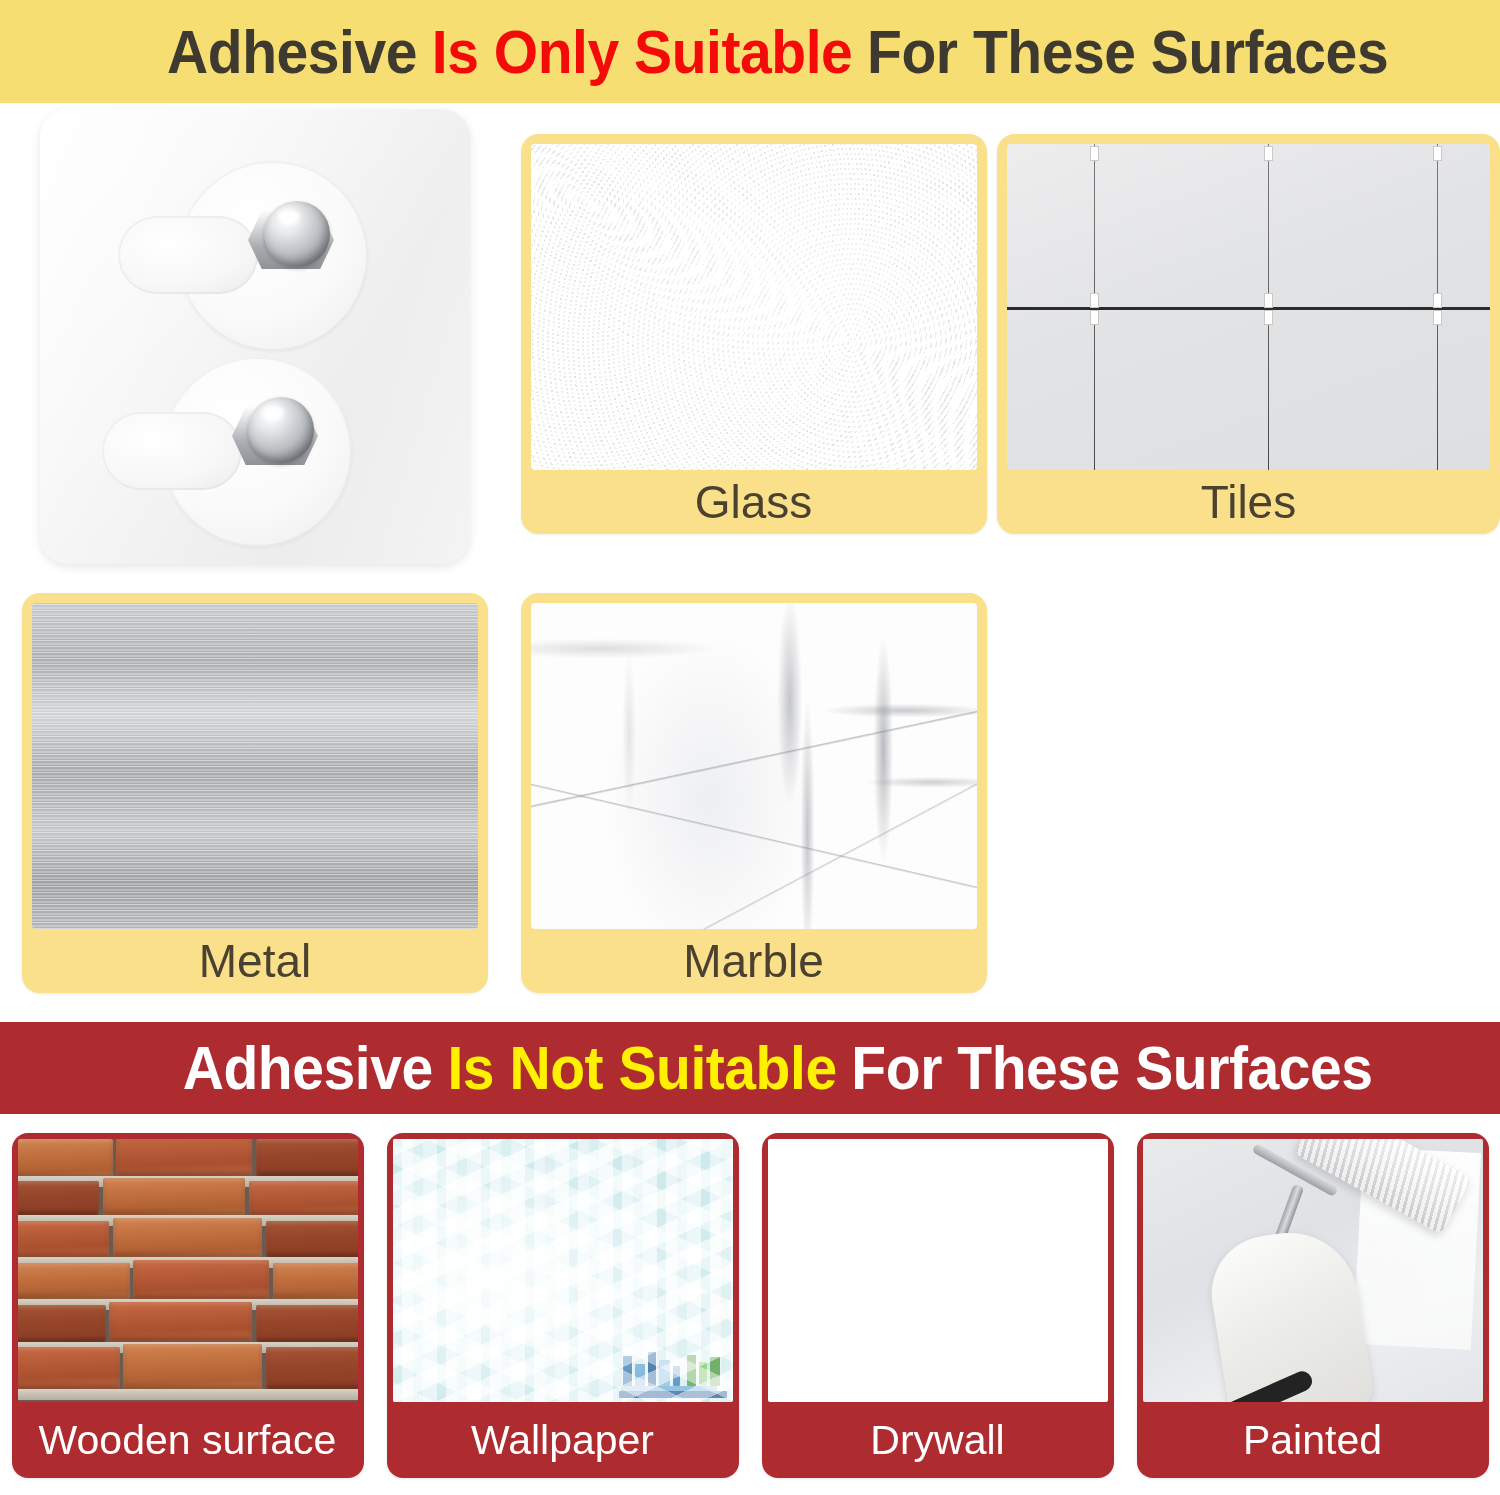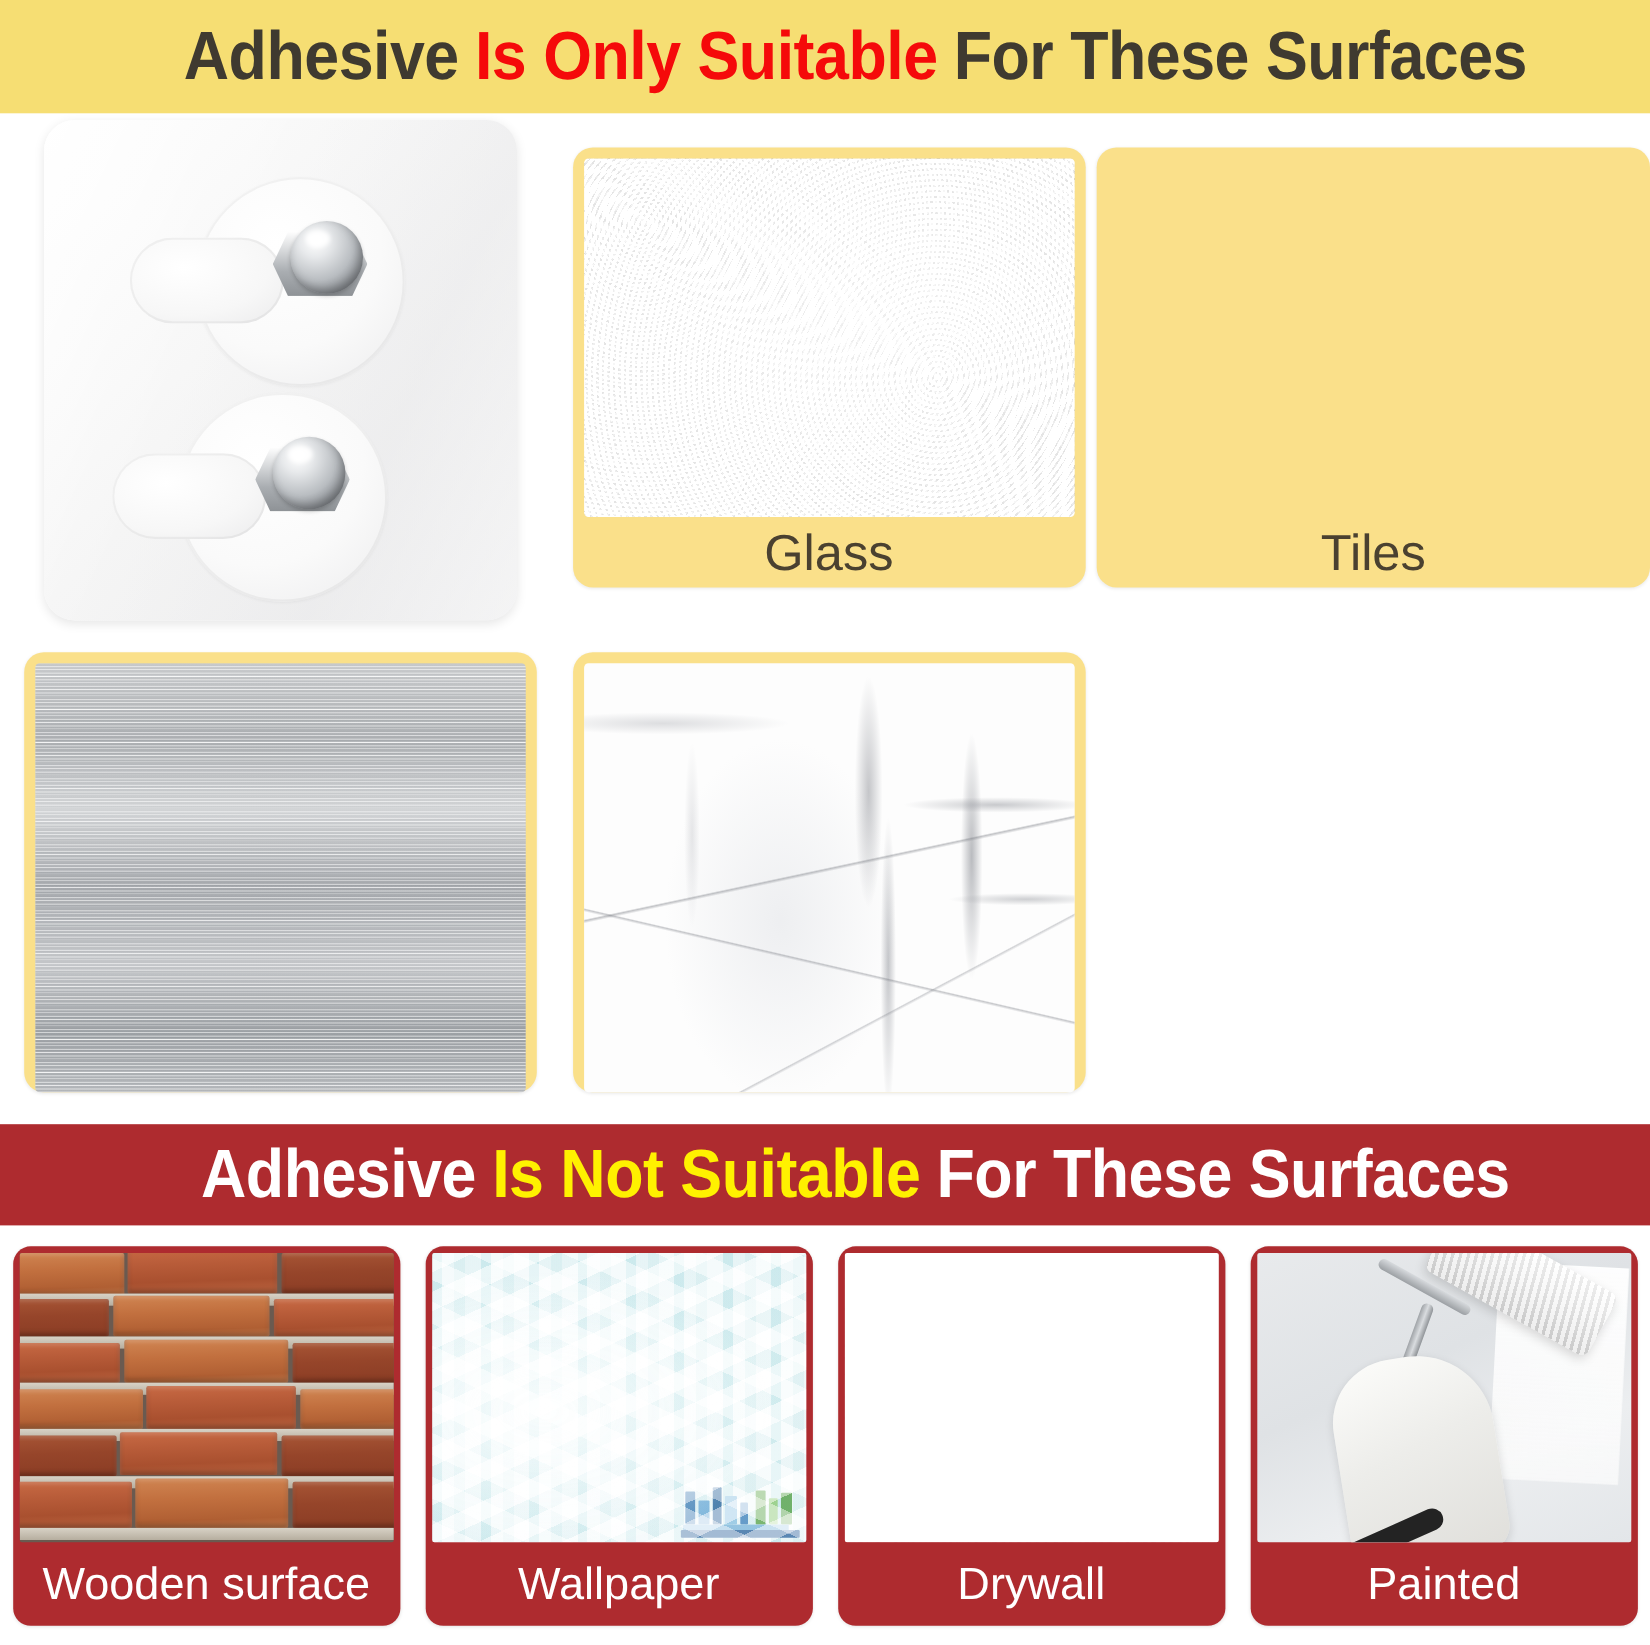--- a/index.html
+++ b/index.html
@@ -110,21 +110,21 @@
   
   .tcard{
     width:466px;height:400px;
     background:#FAE08A;
     border-radius:18px;
     padding:10px 10px 0 10px;
     box-sizing:border-box;
     display:flex;flex-direction:column;
     box-shadow:0 1px 3px rgba(0,0,0,0.08);
   }
-  .tcard.wide{width:568px;align-items:center;}
+  .tcard.wide{width:568px;}
   .tcard .swatch{
     flex:1;
     border-radius:4px;
     overflow:hidden;
     position:relative;
   }
   .tcard .tlabel{
     height:64px;
     display:flex;align-items:center;justify-content:center;
     color:#4A4130;
@@ -403,26 +403,28 @@
         <div class="tile-nub" style="left:calc(54% - 4px);top:2px;"></div>
         <div class="tile-nub" style="left:calc(89% - 4px);top:2px;"></div>
       </div>
       <div class="tlabel">Tiles</div>
     </div>
   </div>
 
   <div class="cell">
     <div class="tcard">
       <div class="swatch tex-metal"></div>
+      <div class="tlabel">Metal</div>
     </div>
   </div>
 
   <div class="cell">
     <div class="tcard">
       <div class="swatch tex-marble"></div>
+      <div class="tlabel">Marble</div>
     </div>
   </div>
 
 </div>
 
 <div class="banner banner-bottom">
   <div class="banner-inner">
     <span class="bb-white">Adhesive</span>
     <span class="bb-yellow">Is Not Suitable</span>
     <span class="bb-white">For These Surfaces</span>

